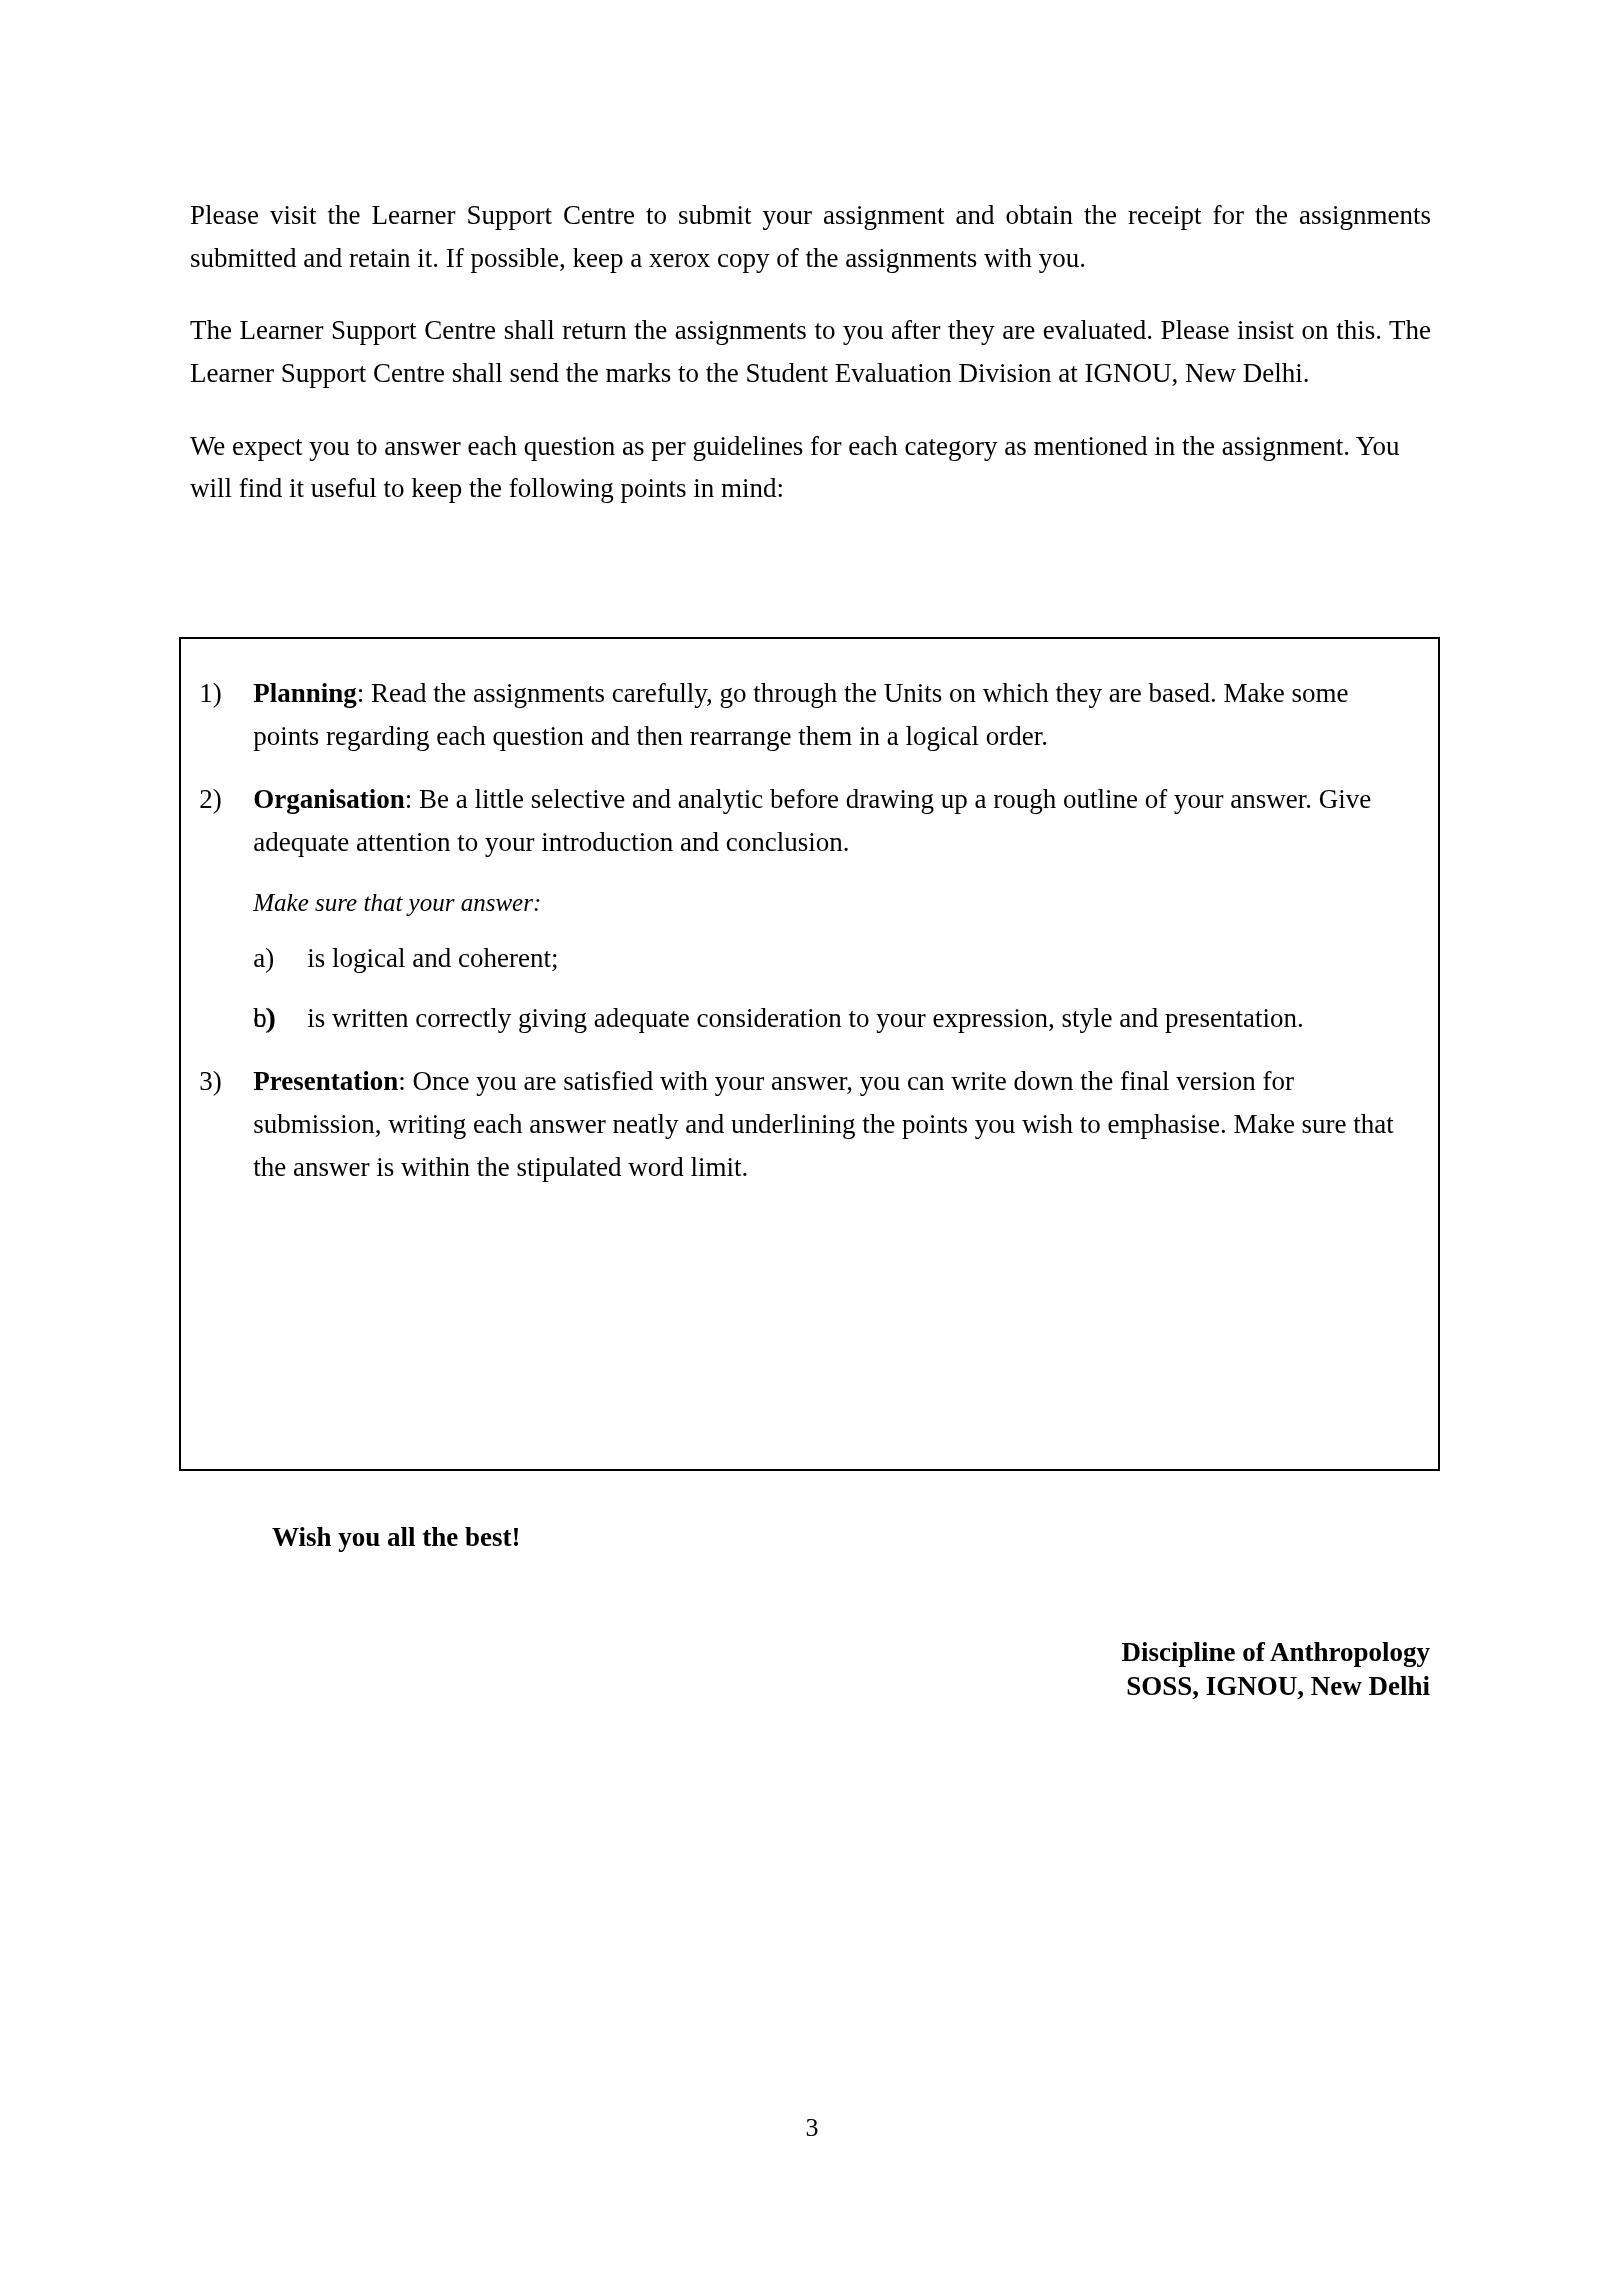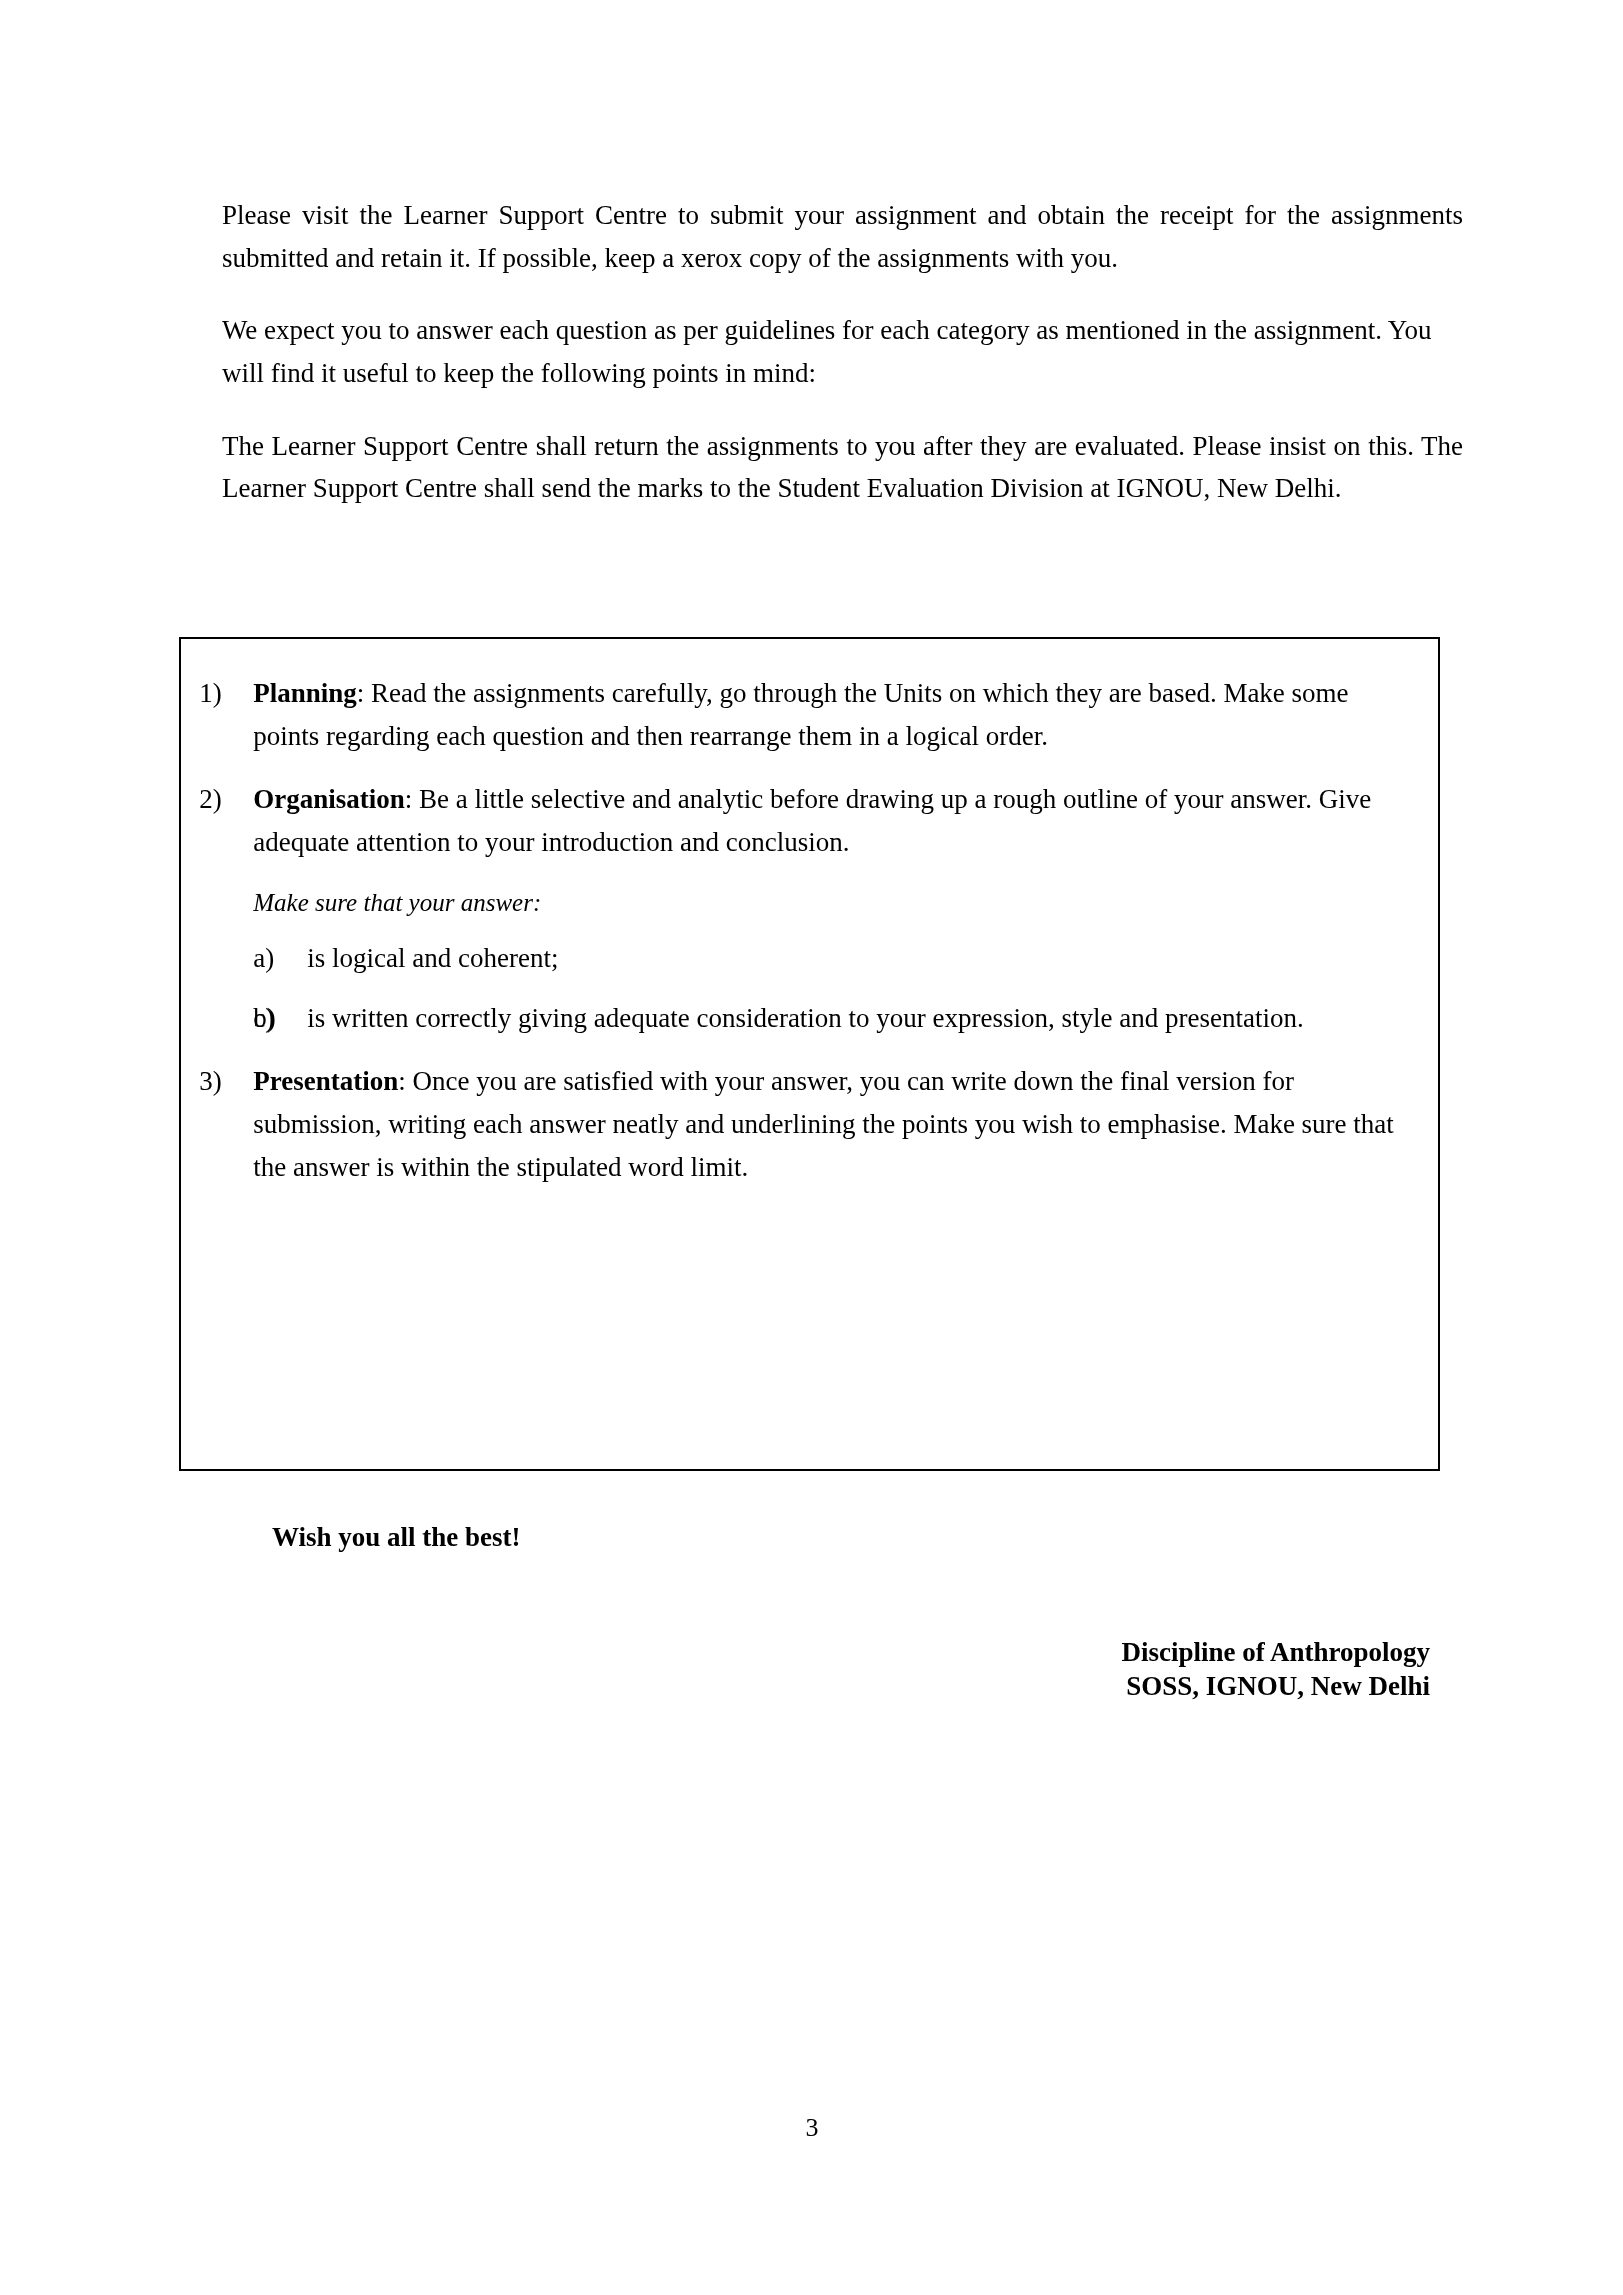--- a/index.html
+++ b/index.html
@@ -16,21 +16,20 @@
     font-family: "Liberation Serif", "DejaVu Serif", serif;
     color: #000000;
     box-sizing: border-box;
     overflow: hidden;
   }
   .content {
     position: absolute;
     left: 190px;
     top: 194px;
     width: 1241px;
-    margin-left: 32px;
   }
   p.para {
     margin: 0 0 30px 0;
     font-size: 27px;
     line-height: 1.58;
     text-align: justify;
     text-justify: inter-word;
   }
   p.para.left-align {
     text-align: left;
@@ -135,22 +134,22 @@
     font-size: 26px;
   }
 </style>
 </head>
 <body>
 
 <div class="page">
 
   <div class="content">
     <p class="para">Please visit the Learner Support Centre to submit your assignment and obtain the receipt for the assignments submitted and retain it. If possible, keep a xerox copy of the assignments with you.</p>
+    <p class="para">The Learner Support Centre shall return the assignments to you after they are evaluated. Please insist on this. The Learner Support Centre shall send the marks to the Student Evaluation Division at IGNOU, New Delhi.</p>
     <p class="para left-align">We expect you to answer each question as per guidelines for each category as mentioned in the assignment. You will find it useful to keep the following points in mind:</p>
-    <p class="para">The Learner Support Centre shall return the assignments to you after they are evaluated. Please insist on this. The Learner Support Centre shall send the marks to the Student Evaluation Division at IGNOU, New Delhi.</p>
   </div>
 
   <div class="instruction-box">
     <div class="instruction-box-inner">
       <ol class="numlist">
 
         <li>
           <span class="marker">1)</span>
           <span class="item-title">Planning</span><span>: Read the assignments carefully, go through the Units on which they are based. Make some points regarding each question and then rearrange them in a logical order.</span>
         </li>

